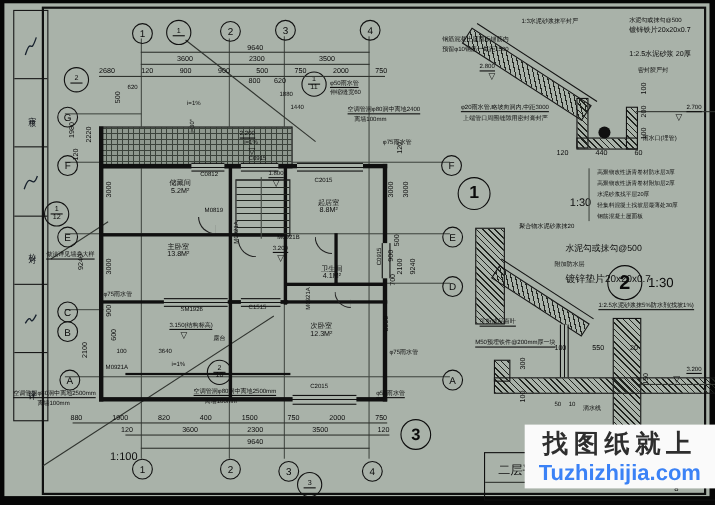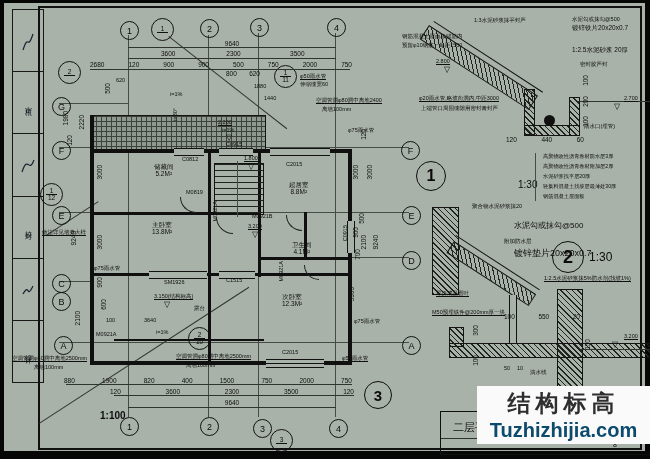--- a/index.html
+++ b/index.html
@@ -349,21 +349,21 @@
     <span class="txt rot" style="left:356px;top:126px;">120</span>
     <span class="txt rot" style="left:348px;top:162px;">3000</span>
     <span class="txt rot" style="left:362px;top:162px;">3000</span>
     <span class="txt rot" style="left:354px;top:210px;">500</span>
     <span class="txt rot" style="left:348px;top:224px;">900</span>
     <span class="txt rot" style="left:356px;top:232px;">2100</span>
     <span class="txt rot" style="left:350px;top:246px;">700</span>
     <span class="txt rot" style="left:368px;top:232px;">9240</span>
     <span class="txt rot" style="left:344px;top:284px;">3900</span>
 
-    <span class="abs" style="left:96px;top:407px;font-size:10px;color:#0d0d0d;font-weight:bold;">1:100</span>
+    <span class="abs" style="left:96px;top:407px;font-size:10px;color:#0d0d0d;">1:100</span>
 
     <div class="hatchd" style="left:425px;top:22px;width:128px;height:15px;transform:rotate(33deg);transform-origin:left top;"></div>
     <div class="line" style="left:430px;top:18px;width:130px;transform:rotate(33deg);background:#141414;"></div>
     <div class="hatchd" style="left:520px;top:86px;width:9px;height:44px;"></div>
     <div class="hatchd" style="left:520px;top:122px;width:54px;height:9px;"></div>
     <div class="hatchd" style="left:565px;top:94px;width:9px;height:37px;"></div>
     <div class="abs" style="left:540px;top:112px;width:11px;height:11px;border-radius:50%;background:#101010;"></div>
     <div class="dline" style="left:574px;top:98px;width:72px;height:1px;"></div>
 
     <span class="txt t5" style="left:470px;top:14px;">1:3水泥砂浆抹平封严</span>
@@ -446,16 +446,16 @@
 
     <div class="tblock" style="left:436px;top:408px;width:210px;height:42px;">
       <div class="dline" style="left:0;top:26px;width:210px;height:1px;"></div>
       <span class="abs" style="left:12px;top:8px;font-size:11px;color:#0d0d0d;">二层平面图</span>
       <span class="abs" style="left:172px;top:29px;font-size:7px;color:#0d0d0d;">8</span>
     </div>
 
   </div>
 
   <div class="wm">
-    <span class="l1">结构标高</span>
-    <span class="l2" style="color: #0c4a6e;">Tuzhizhijia.com</span>
+    <span class="l1">找图纸就上</span>
+    <span class="l2" style="color: #3b82f6;">Tuzhizhijia.com</span>
   </div>
 </div>
 
 </body></html>

